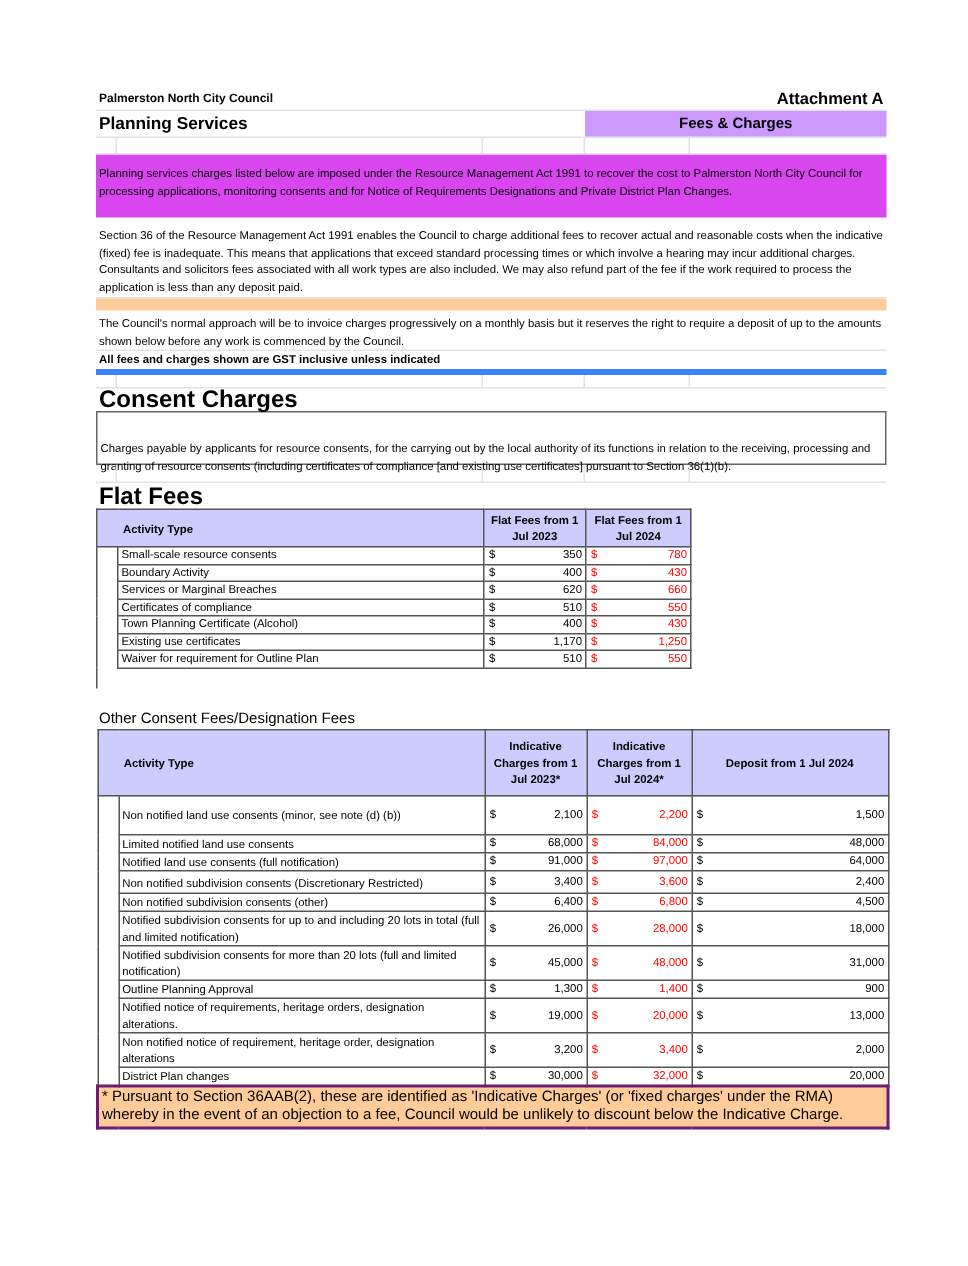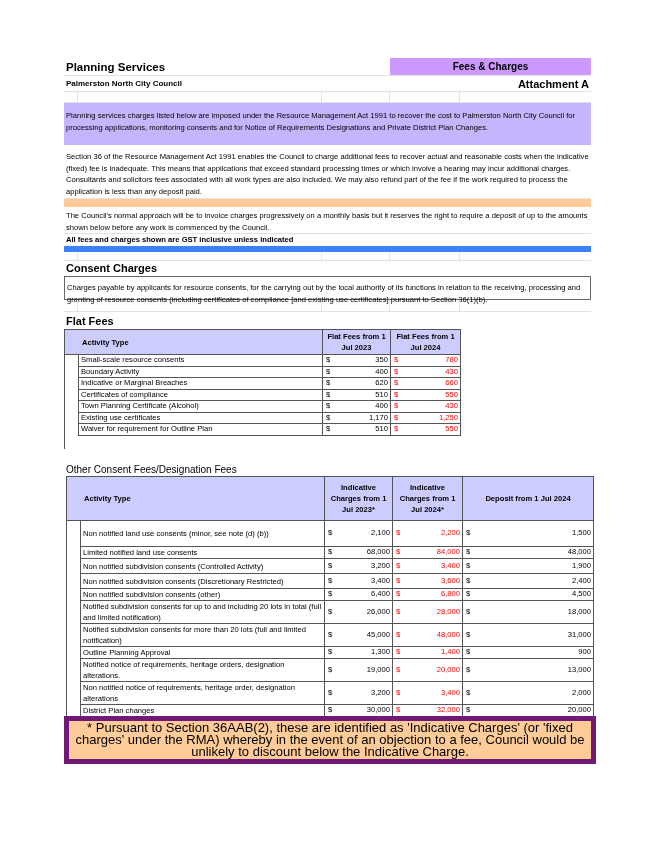--- a/index.html
+++ b/index.html
@@ -14,66 +14,66 @@
   .pad { padding: 0 2px; }
 
   
   .hdr1 { height: 16px; font-size: 8px; font-weight: bold; align-items: center; }
   .hdr2 { height: 18px; font-size: 11.5px; font-weight: bold; align-items: center; }
   .attach { position: absolute; right: 2px; font-size: 11px; font-weight: bold; }
   .purple { position: absolute; left: 326px; top: 0; width: 201px; height: 17px; background: #cc99ff;
             text-align: center; font-size: 10px; font-weight: bold; line-height: 17px; }
 
   .block { box-sizing: border-box; width: 527px; font-size: 7.6px; line-height: 11.6px; padding: 3px 2px; }
-  .orange { background: #c4b5fd; }
+  .orange { background: #d946ef; }
   .intro1 { height: 42px; padding-top: 7px; }
   .intro2 { height: 54px; padding-top: 6px; border-bottom: 1px solid #e2e2e2; }
   .orange-strip { height: 8px; background: #ffcc99; }
   .intro3 { height: 27px; padding-top: 3px; border-bottom: 1px solid #e2e2e2; }
-  .gst { font-size: 7.6px; font-weight: bold; height: 12px; line-height: 12px; padding: 0 2px; border-bottom: 6px solid #3b82f6; }
+  .gst { font-size: 7.6px; font-weight: bold; height: 12px; line-height: 12px; padding: 0 2px; border-bottom: 4px solid #3b82f6; }
   .gap { height: 9px; }
-  .section-title { font-size: 11px; font-weight: bold; height: 15px; line-height: 15px; padding: 0 2px; }
-  .boxed { border: 1px solid #666; height: 24px; padding-top: 5px; }
+  .section-title { font-size: 16px; font-weight: bold; height: 15px; line-height: 15px; padding: 0 2px; }
+  .boxed { border: 1px solid #666; height: 36px; padding-top: 18px; }
 
   table { border-collapse: collapse; table-layout: fixed; font-size: 7.6px; }
   .tbl { width: 396px; }
   .tbl2 { width: 527px; }
   th { background: #ccccff; font-weight: bold; font-size: 7.6px; border: 1px solid #555; line-height: 11px; }
   th.left { text-align: left; padding-left: 17px; }
   td { border: 1px solid #555; padding: 0 2px; height: 10.5px; line-height: 10.5px; white-space: nowrap; }
   td.spacer { border: none; border-left: 1px solid #555; background: #fff; }
   td.money { position: relative; text-align: right; }
   td.money .d { position: absolute; left: 3px; }
   .red { color: #ff0000; }
   td.wrap { white-space: normal; line-height: 11px; }
-  .note { background: #ffcc99; border: 5px solid #701a75; font-size: 13px; line-height: 12px; padding: 1px 2px; white-space: normal; text-align: center; }
+  .note { background: #ffcc99; border: 2px solid #701a75; font-size: 10px; line-height: 12px; padding: 1px 2px; white-space: normal; }
 </style>
 </head>
 <body>
 
 <div class="sheet">
 
+  <div class="row hdr1">
+    <div class="cell c-a"></div>
+      <div class="cell c-b"></div>
+    <div class="pad" style="position:absolute;left:0;">Palmerston North City Council</div>
+    <div class="cell c-c"></div>
+      <div class="cell c-d"></div>
+      <div class="cell c-e"></div>
+    <div class="attach">Attachment A</div>
+  </div>
+
   <div class="row hdr2">
     <div class="cell c-a"></div>
       <div class="cell c-b"></div>
       <div class="cell c-c"></div>
       <div class="cell c-d"></div>
       <div class="cell c-e"></div>
     <div class="pad" style="position:absolute;left:0;">Planning Services</div>
     <div class="purple">Fees &amp; Charges</div>
-  </div>
-
-  <div class="row hdr1">
-    <div class="cell c-a"></div>
-      <div class="cell c-b"></div>
-    <div class="pad" style="position:absolute;left:0;">Palmerston North City Council</div>
-    <div class="cell c-c"></div>
-      <div class="cell c-d"></div>
-      <div class="cell c-e"></div>
-    <div class="attach">Attachment A</div>
   </div>
   <div class="row" style="height:11px;">
     <div class="cell c-a"></div>
       <div class="cell c-b"></div>
       <div class="cell c-c"></div>
       <div class="cell c-d" style="width:70px;"></div>
       <div class="cell c-e"></div>
   </div>
 
   <div class="block orange intro1">Planning services charges listed below are imposed under the Resource Management Act 1991 to recover the cost to Palmerston North City Council for processing applications, monitoring consents and for Notice of Requirements Designations and Private District Plan Changes.</div>
@@ -123,21 +123,21 @@
           <td class="money red"><span class="d">$</span><span>780</span></td>
         </tr>
         <tr>
           <td class="spacer"></td>
           <td>Boundary Activity</td>
           <td class="money"><span class="d">$</span><span>400</span></td>
           <td class="money red"><span class="d">$</span><span>430</span></td>
         </tr>
         <tr>
           <td class="spacer"></td>
-          <td>Indicative or Marginal Breaches</td>
+          <td>Services or Marginal Breaches</td>
           <td class="money"><span class="d">$</span><span>620</span></td>
           <td class="money red"><span class="d">$</span><span>660</span></td>
         </tr>
         <tr>
           <td class="spacer"></td>
           <td>Certificates of compliance</td>
           <td class="money"><span class="d">$</span><span>510</span></td>
           <td class="money red"><span class="d">$</span><span>550</span></td>
         </tr>
         <tr>
@@ -194,26 +194,26 @@
           <td class="money red"><span class="d">$</span><span>2,200</span></td>
           <td class="money"><span class="d">$</span><span>1,500</span></td>
         </tr>
         <tr style="height: 10.5px;">
           <td class="spacer"></td>
           <td class="wrap">Limited notified land use consents</td>
           <td class="money"><span class="d">$</span><span>68,000</span></td>
           <td class="money red"><span class="d">$</span><span>84,000</span></td>
           <td class="money"><span class="d">$</span><span>48,000</span></td>
         </tr>
-        <tr style="height: 15px;">
-          <td class="spacer"></td>
-          <td class="wrap">Non notified subdivision consents (Controlled Activity)</td>
-          <td class="money"><span class="d">$</span><span>3,200</span></td>
-          <td class="money red"><span class="d">$</span><span>3,400</span></td>
-          <td class="money"><span class="d">$</span><span>1,900</span></td>
+        <tr style="height: 10.5px;">
+          <td class="spacer"></td>
+          <td class="wrap">Notified land use consents (full notification)</td>
+          <td class="money"><span class="d">$</span><span>91,000</span></td>
+          <td class="money red"><span class="d">$</span><span>97,000</span></td>
+          <td class="money"><span class="d">$</span><span>64,000</span></td>
         </tr>
         <tr style="height: 15px;">
           <td class="spacer"></td>
           <td class="wrap">Non notified subdivision consents (Discretionary Restricted)</td>
           <td class="money"><span class="d">$</span><span>3,400</span></td>
           <td class="money red"><span class="d">$</span><span>3,600</span></td>
           <td class="money"><span class="d">$</span><span>2,400</span></td>
         </tr>
         <tr style="height: 10.5px;">
           <td class="spacer"></td>
@@ -245,21 +245,21 @@
         </tr>
         <tr style="height: 23px;">
           <td class="spacer"></td>
           <td class="wrap">Notified notice of requirements, heritage orders, designation alterations.</td>
           <td class="money"><span class="d">$</span><span>19,000</span></td>
           <td class="money red"><span class="d">$</span><span>20,000</span></td>
           <td class="money"><span class="d">$</span><span>13,000</span></td>
         </tr>
         <tr style="height: 23px;">
           <td class="spacer"></td>
-          <td class="wrap">Non notified notice of requirements, heritage order, designation alterations</td>
+          <td class="wrap">Non notified notice of requirement, heritage order, designation alterations</td>
           <td class="money"><span class="d">$</span><span>3,200</span></td>
           <td class="money red"><span class="d">$</span><span>3,400</span></td>
           <td class="money"><span class="d">$</span><span>2,000</span></td>
         </tr>
         <tr style="height: 10.5px;">
           <td class="spacer"></td>
           <td class="wrap">District Plan changes</td>
           <td class="money"><span class="d">$</span><span>30,000</span></td>
           <td class="money red"><span class="d">$</span><span>32,000</span></td>
           <td class="money"><span class="d">$</span><span>20,000</span></td>

